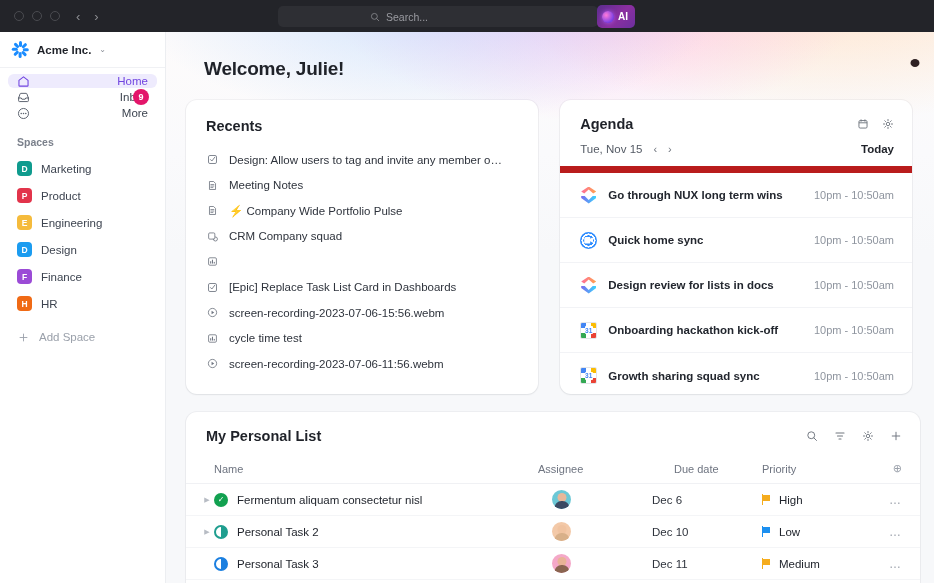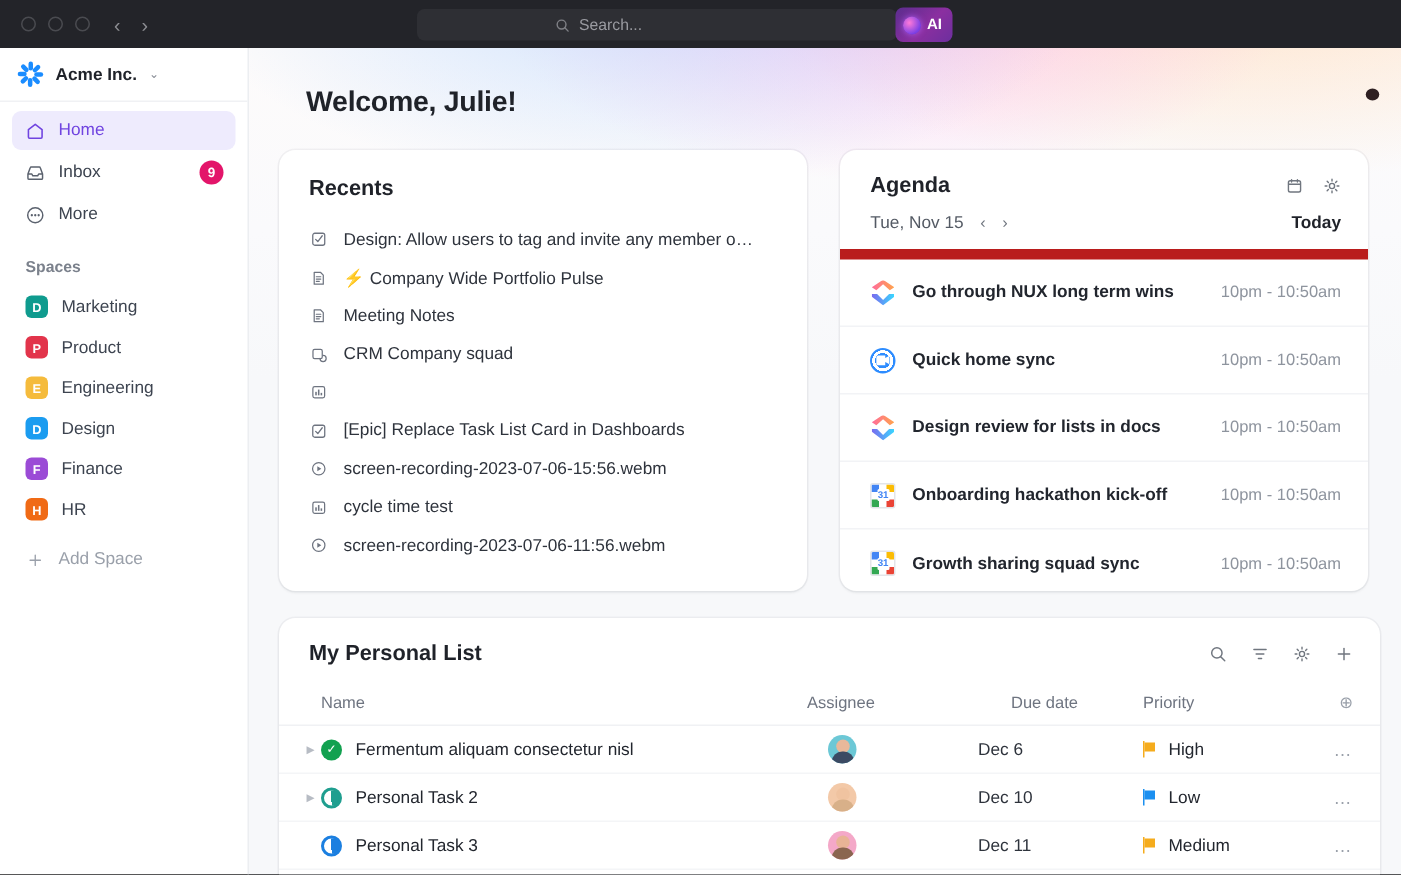--- a/index.html
+++ b/index.html
@@ -81,23 +81,23 @@
   .ws-logo { width: 17px; height: 17px; position: relative; flex: none; }
   .ws-logo i {
     position: absolute; left: 7.2px; top: 0; width: 2.6px; height: 6px;
     background: #1a8cff; border-radius: 2px; transform-origin: 1.3px 8.5px;
   }
   .ws-name { font-size: 11.5px; font-weight: 700; color: #1f2229; }
   .ws-caret { font-size: 8px; color: #8b8f98; }
 
   .nav-list { padding: 6px 8px 0; }
   .nav-item {
-    height: 26px; display: flex; align-items: center; gap: 9px;
+    height: 14px; display: flex; align-items: center; gap: 9px;
     padding: 0 9px; border-radius: 6px; cursor: pointer;
-    font-size: 11.5px; color: #3d4450; margin-bottom: 2px; position: relative;
+    font-size: 11.5px; color: #3d4450; margin-bottom: 2px; position: relative; justify-content: space-between;
   }
   .nav-item.active { background: #eeebfd; color: #7044e0; font-weight: 500; }
   .nav-item .badge {
     position: absolute; right: 8px;
     background: #e3156a; color: #fff; font-size: 9px; font-weight: 700;
     width: 16px; height: 16px; border-radius: 50%;
     display: flex; align-items: center; justify-content: center;
   }
   .spaces-label {
     font-size: 10.5px; color: #7b818c; font-weight: 600;
@@ -404,31 +404,31 @@
             <span class="rtext">Design: Allow users to tag and invite any member o…</span>
           </div>
 
           <div class="recent-item">
             <span class="ricon">
               <svg width="11" height="11" viewBox="0 0 16 16" fill="none">
                   <path d="M3.6 2.2h6l2.8 2.8v8.8h-8.8z" stroke="#6e7480" stroke-width="1.2" stroke-linejoin="round"></path>
                   <path d="M5.6 6.6h4.4M5.6 8.8h4.4M5.6 11h3" stroke="#6e7480" stroke-width="1.1" stroke-linecap="round"></path>
                 </svg>
             </span>
-            <span class="rtext">⚡ Company Wide Portfolio Pulse</span>
+            <span class="rtext">Meeting Notes</span>
           </div>
 
           <div class="recent-item">
             <span class="ricon">
               <svg width="11" height="11" viewBox="0 0 16 16" fill="none">
                   <path d="M3.6 2.2h6l2.8 2.8v8.8h-8.8z" stroke="#6e7480" stroke-width="1.2" stroke-linejoin="round"></path>
                   <path d="M5.6 6.6h4.4M5.6 8.8h4.4M5.6 11h3" stroke="#6e7480" stroke-width="1.1" stroke-linecap="round"></path>
                 </svg>
             </span>
-            <span class="rtext">Meeting Notes</span>
+            <span class="rtext">⚡ Company Wide Portfolio Pulse</span>
           </div>
 
           <div class="recent-item">
             <span class="ricon">
               <svg width="11" height="11" viewBox="0 0 16 16" fill="none">
                   <rect x="2.4" y="2.8" width="9" height="9" rx="1.6" stroke="#6e7480" stroke-width="1.2"></rect>
                   <path d="M9.2 11.6a3 3 0 1 0 3-3" stroke="#6e7480" stroke-width="1.2" stroke-linecap="round"></path>
                 </svg>
             </span>
             <span class="rtext">CRM Company squad</span>

